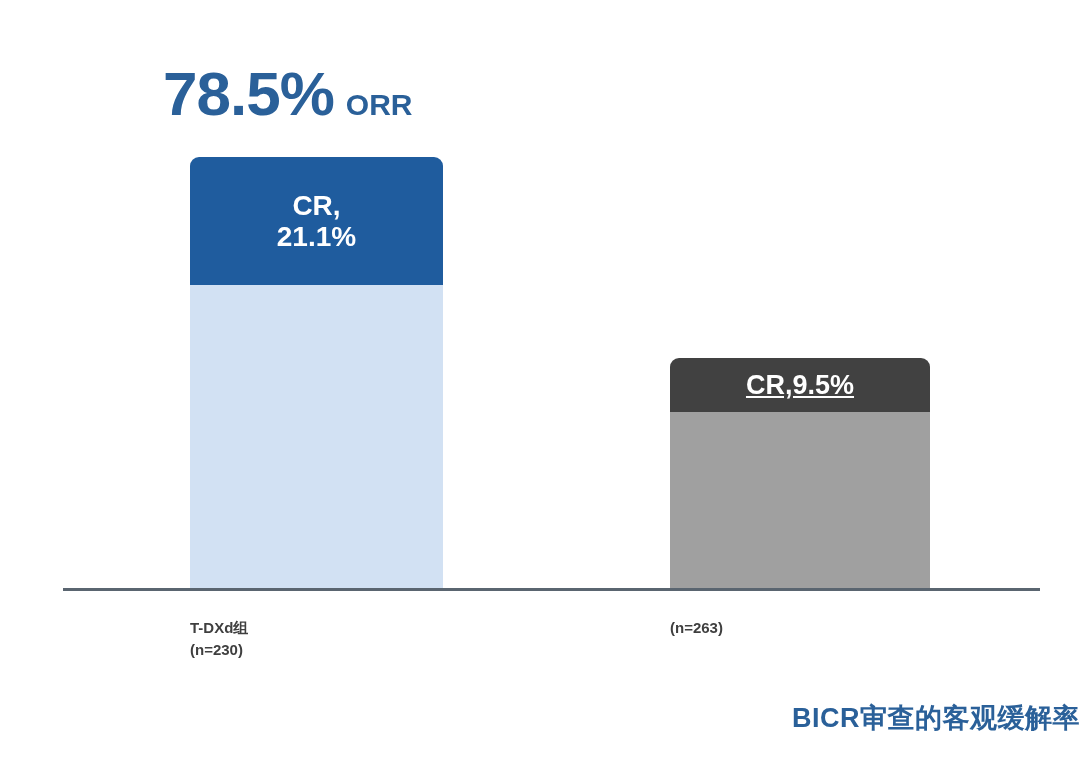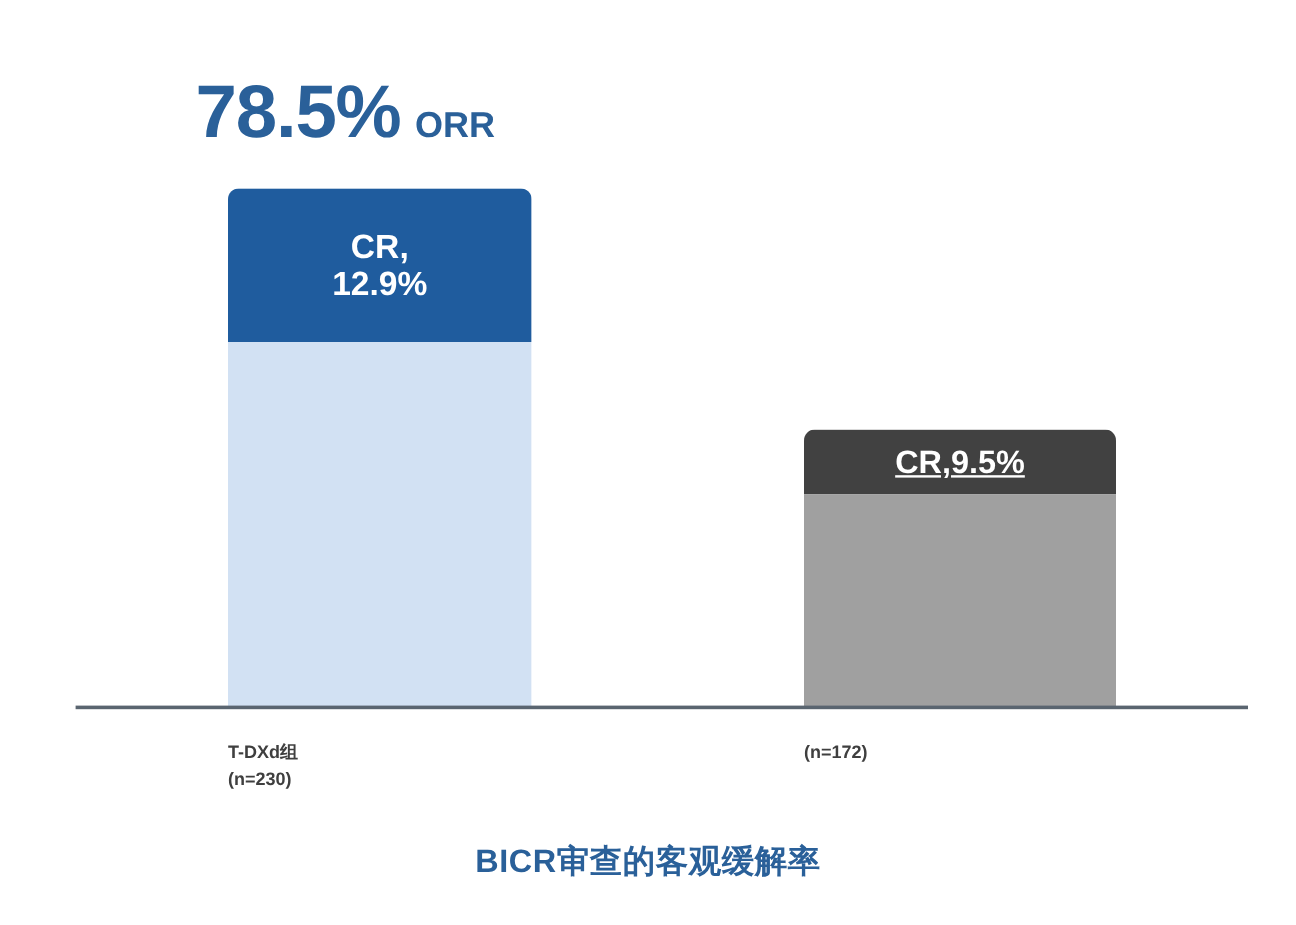--- a/index.html
+++ b/index.html
@@ -140,21 +140,21 @@
   }
   .cat-name { display: block; }
   .cat-n { display: block; }
 
   
   #chart-title {
     position: absolute;
     left: 0;
     width: 1080px;
     top: 700px;
-    text-align: center;
+    text-align: right;
     color: #2a6099;
     font-size: 27px;
     font-weight: bold;
     letter-spacing: 0.5px;
     white-space: nowrap;
   }
 </style>
 </head>
 <body>
 
@@ -162,39 +162,39 @@
 
   <div class="orr-label" id="orr-label-left">
     <span class="orr-value">78.5%</span><span class="orr-suffix">ORR</span>
   </div>
 
 
   <div class="bar bar-total" id="bar-left">
     <div class="bar-cr">
       <span>
         <span>CR,</span><br>
-        <span>12.9%</span>
+        <span>21.1%</span>
       </span>
     </div>
     <div class="bar-rest"></div>
   </div>
 
   <div class="bar bar-total" id="bar-right">
     <div class="bar-cr">
       <span>CR,9.5%</span>
     </div>
     <div class="bar-rest"></div>
   </div>
 
   <div id="axis-line"></div>
 
   <div class="cat-label" id="cat-label-left">
     <span class="cat-name">T-DXd组</span>
     <span class="cat-n">(n=230)</span>
   </div>
 
   <div class="cat-label" id="cat-label-right">
-    <span class="cat-n">(n=172)</span>
+    <span class="cat-n">(n=263)</span>
   </div>
 
   <div id="chart-title">BICR审查的客观缓解率</div>
 
 </div>
 
 </body></html>

